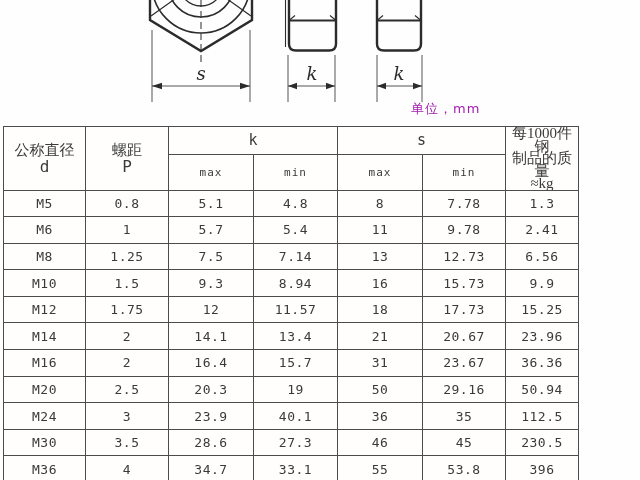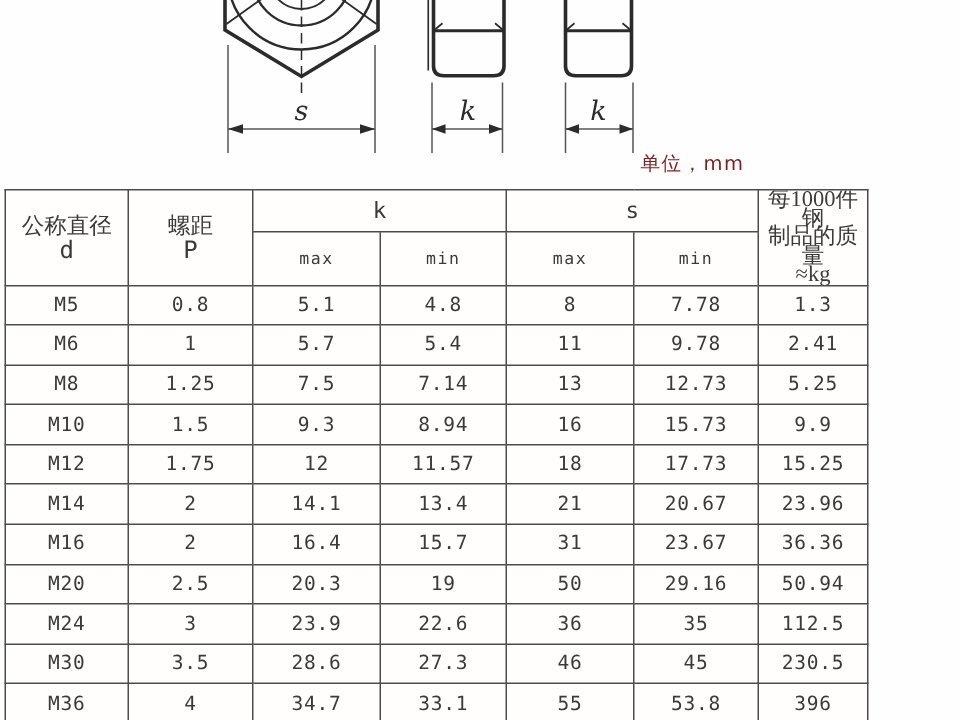--- a/index.html
+++ b/index.html
@@ -2,21 +2,21 @@
 <html><head>
 <meta charset="utf-8">
 <style>
   *{box-sizing:border-box;margin:0;padding:0}
   html,body{width:640px;height:480px;overflow:hidden;background:#ffffff}
   .screen{position:relative;width:640px;height:480px;background:#fefefe;
           font-family:"DejaVu Sans Mono","Liberation Mono",monospace;color:#3a3a3a}
   svg.drawing{position:absolute;left:0;top:0;display:block}
   .dim-text{font-family:"DejaVu Serif","Liberation Serif",serif;font-style:italic;
             font-size:18px;fill:#2b2b2b}
-  .unit-label{position:absolute;left:424px;top:100px;font-size:13px;color:#7f1d1d;
+  .unit-label{position:absolute;left:408px;top:100px;font-size:13px;color:#a21caf;
               border-bottom:1.5px solid #555;padding:0 3px 15px;letter-spacing:1px;
               font-family:"DejaVu Sans","Liberation Sans",sans-serif}
   table.spec{position:absolute;left:3px;top:126px;width:575px;border-collapse:collapse;
              table-layout:fixed;background:#fffefd}
   table.spec th,table.spec td{border:1.7px solid #4c4c4c;text-align:center;
              vertical-align:middle;font-weight:normal;color:#3a3a3a;overflow:hidden}
   tr.group-row th{height:26px;font-size:15px}
   tr.minmax-row th{height:33px;font-size:11px;letter-spacing:1px}
   th.two-line{font-size:13px;line-height:16px;
               font-family:"DejaVu Sans","Liberation Sans",sans-serif}
@@ -139,21 +139,21 @@
           <td>9.78</td>
           <td>2.41</td>
         </tr>
         <tr>
           <td>M8</td>
           <td>1.25</td>
           <td>7.5</td>
           <td>7.14</td>
           <td>13</td>
           <td>12.73</td>
-          <td>5.25</td>
+          <td>6.56</td>
         </tr>
         <tr>
           <td>M10</td>
           <td>1.5</td>
           <td>9.3</td>
           <td>8.94</td>
           <td>16</td>
           <td>15.73</td>
           <td>9.9</td>
         </tr>
@@ -190,21 +190,21 @@
           <td>20.3</td>
           <td>19</td>
           <td>50</td>
           <td>29.16</td>
           <td>50.94</td>
         </tr>
         <tr>
           <td>M24</td>
           <td>3</td>
           <td>23.9</td>
-          <td>22.6</td>
+          <td>40.1</td>
           <td>36</td>
           <td>35</td>
           <td>112.5</td>
         </tr>
         <tr>
           <td>M30</td>
           <td>3.5</td>
           <td>28.6</td>
           <td>27.3</td>
           <td>46</td>

